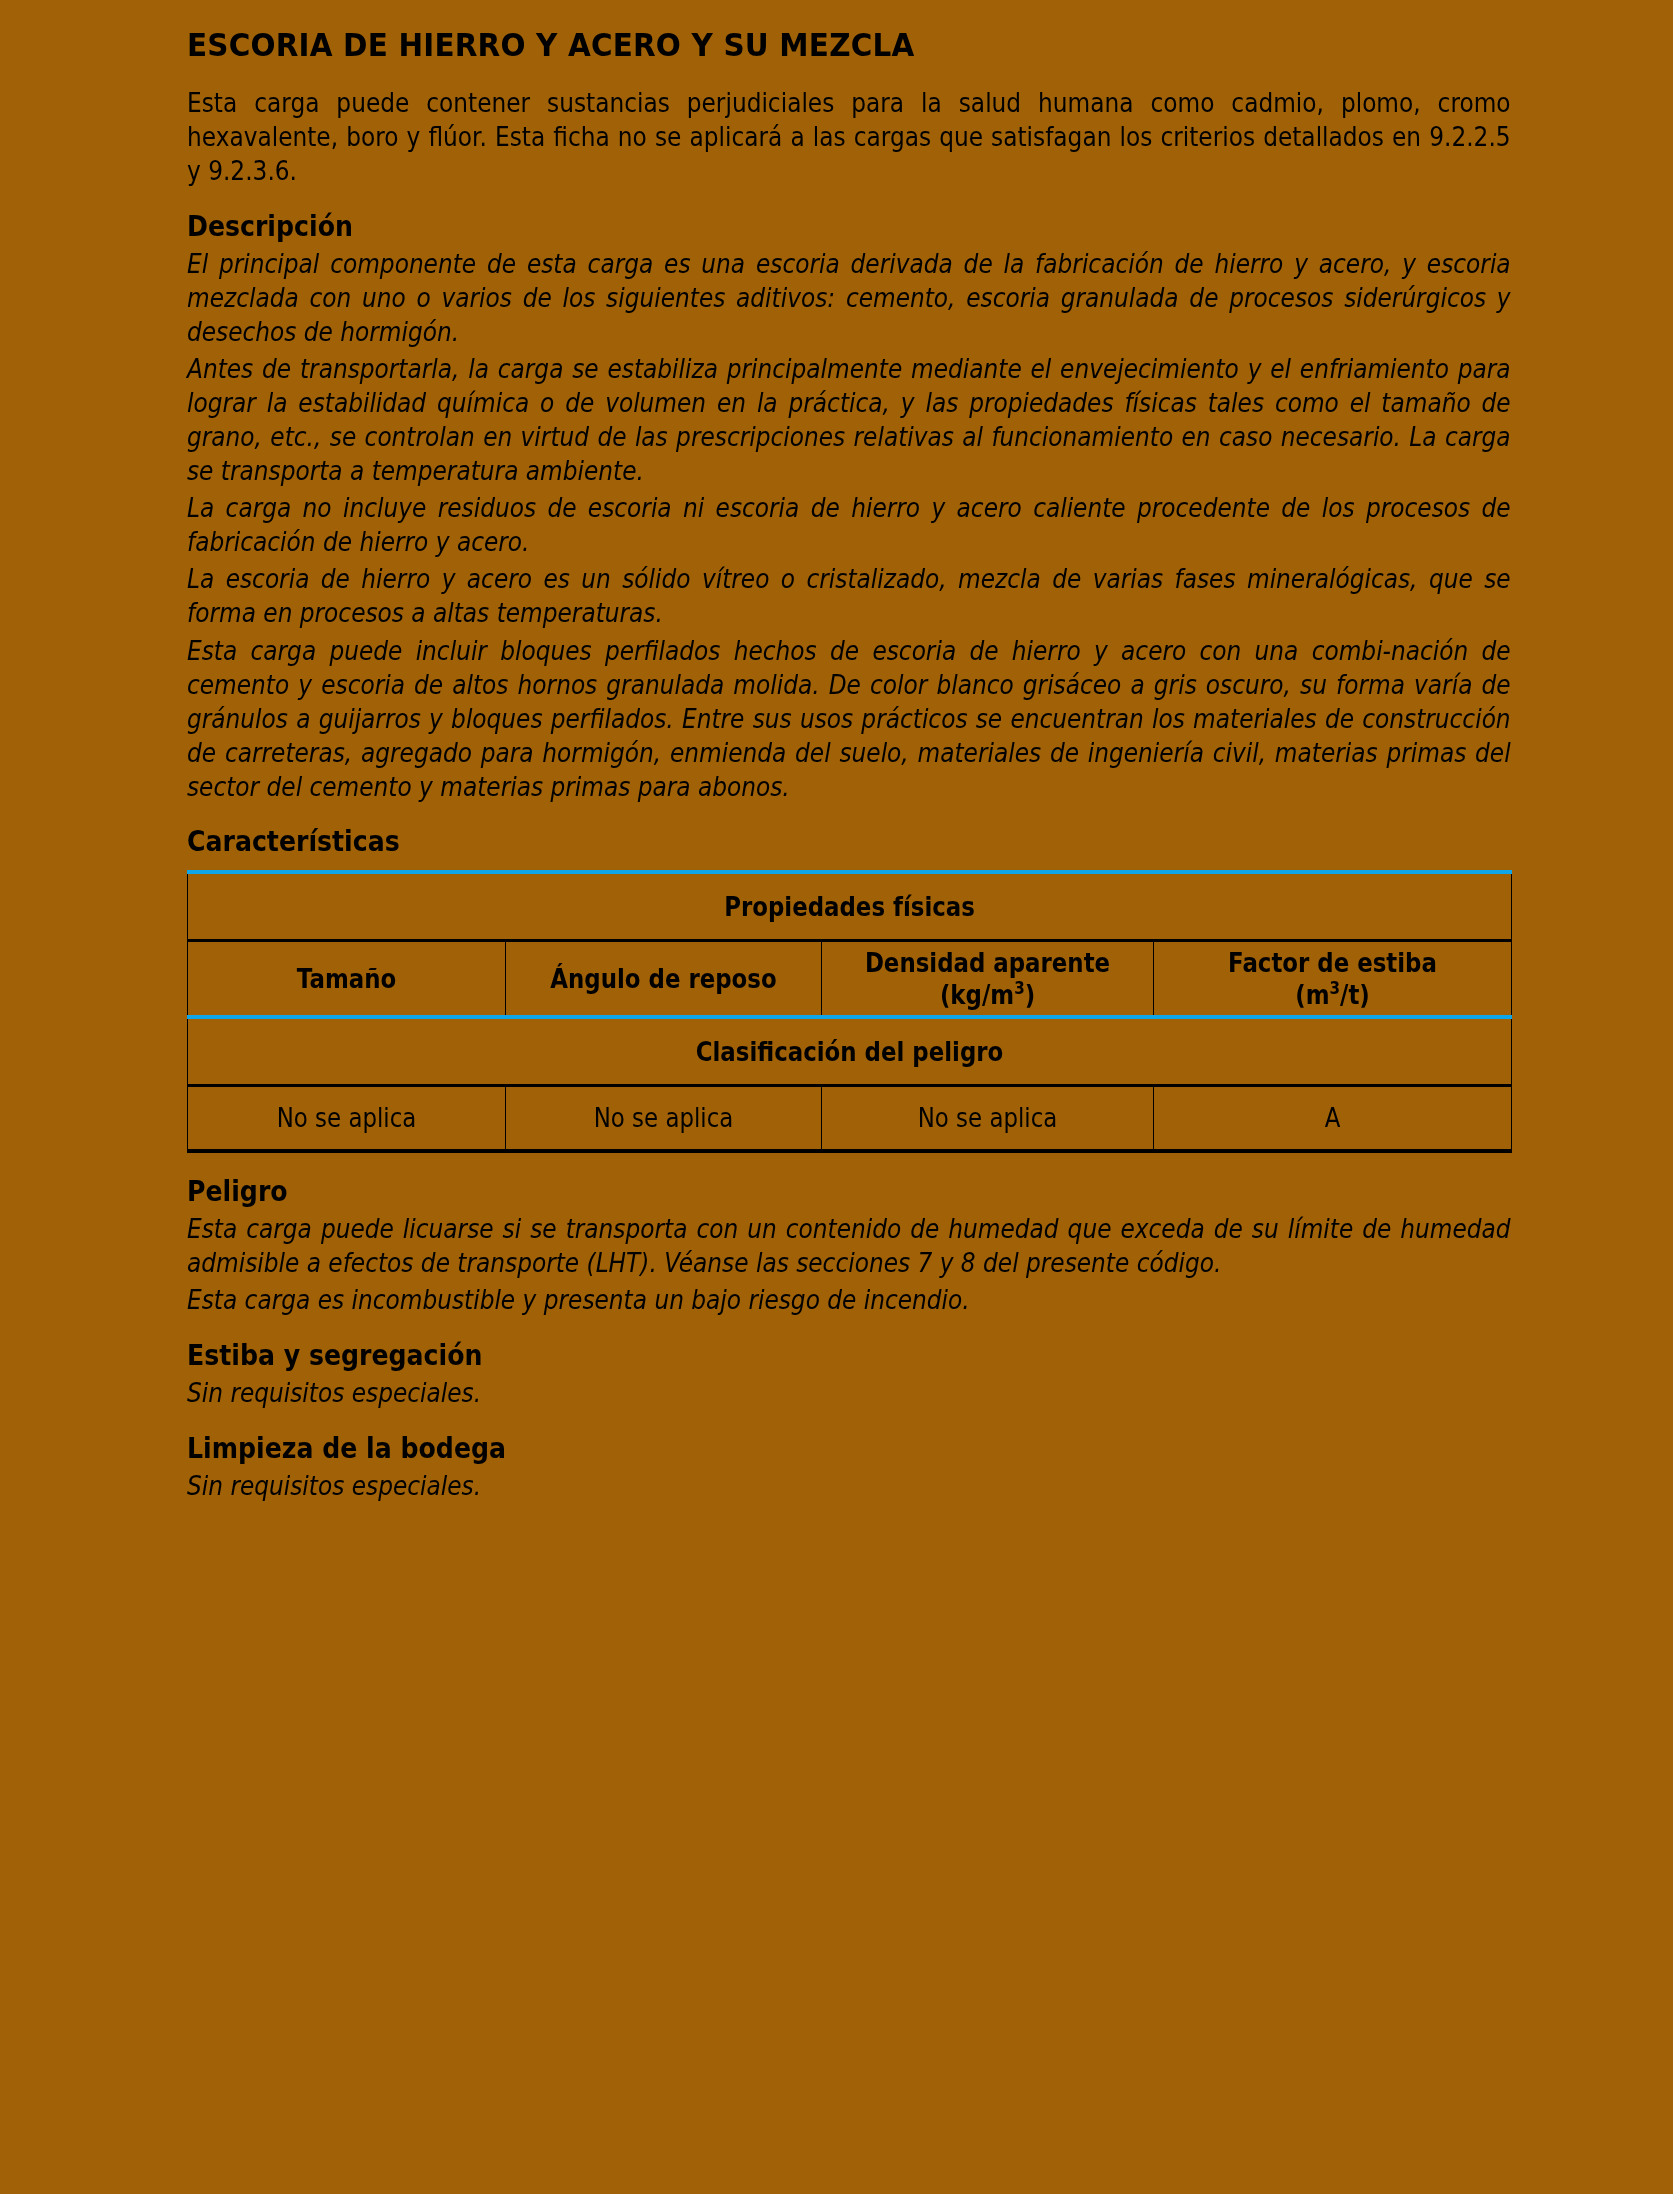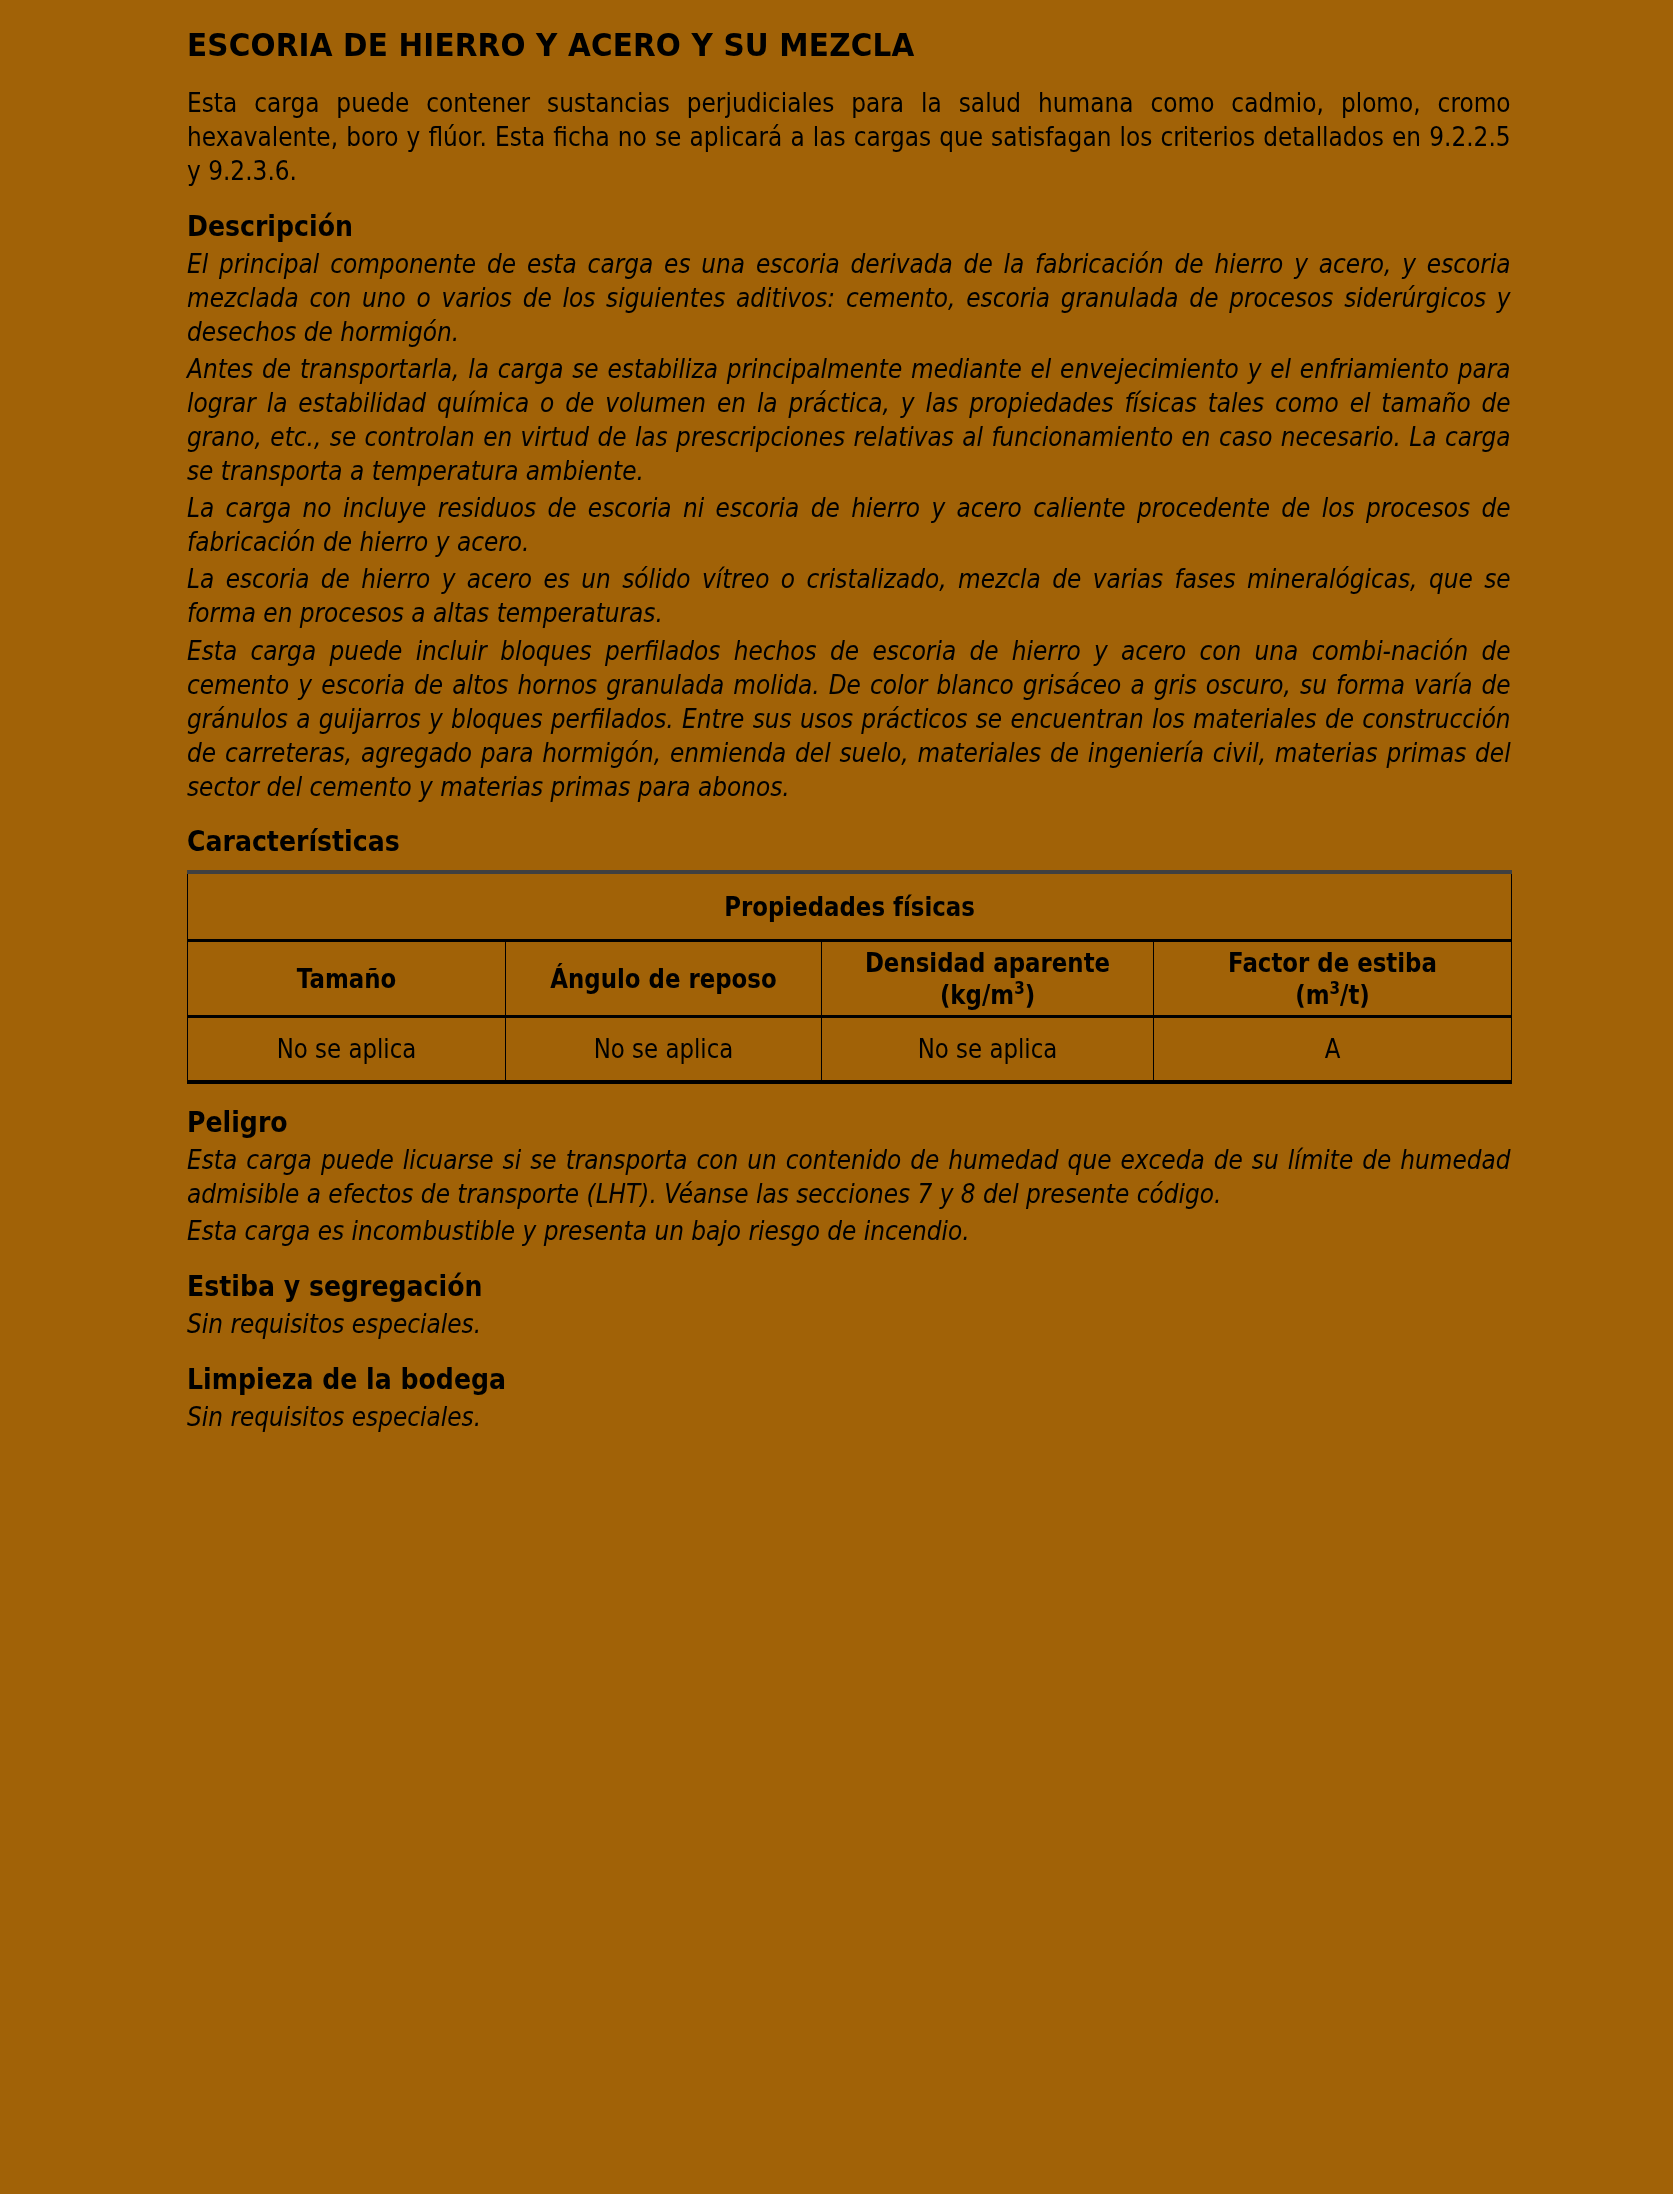--- a/index.html
+++ b/index.html
@@ -75,21 +75,21 @@
     margin-bottom: 0;
   }
   .char-table td {
     border: 1.6px solid #000000;
     text-align: center;
     vertical-align: middle;
     padding: 0;
     font-family: "DejaVu Sans", sans-serif;
   }
   .char-table .band {
-    border-top: 4px solid #404040;
+    border-top: 4px solid #0ea5e9;
   }
   .char-table .thick-bottom {
     border-bottom: 4px solid #000000;
   }
   .char-table .thick-top {
     border-top: 3.2px solid #000000;
   }
 
   .cell-inner {
     display: block;
@@ -166,20 +166,25 @@
         <td class="thick-top">
           <span class="cell-inner">Densidad aparente</span>
           <span class="cell-inner"><span>(kg/m</span><sup>3</sup><span>)</span></span>
         </td>
         <td class="thick-top">
           <span class="cell-inner">Factor de estiba</span>
           <span class="cell-inner"><span>(m</span><sup>3</sup><span>/t)</span></span>
         </td>
       </tr>
 
+      <tr class="title-row">
+        <td class="band" colspan="4">
+          <span class="cell-inner">Clasificación del peligro</span>
+        </td>
+      </tr>
       <tr class="data-row">
         <td class="thick-top thick-bottom">
           <span class="cell-inner">No se aplica</span>
         </td>
         <td class="thick-top thick-bottom">
           <span class="cell-inner">No se aplica</span>
         </td>
         <td class="thick-top thick-bottom">
           <span class="cell-inner">No se aplica</span>
         </td>

